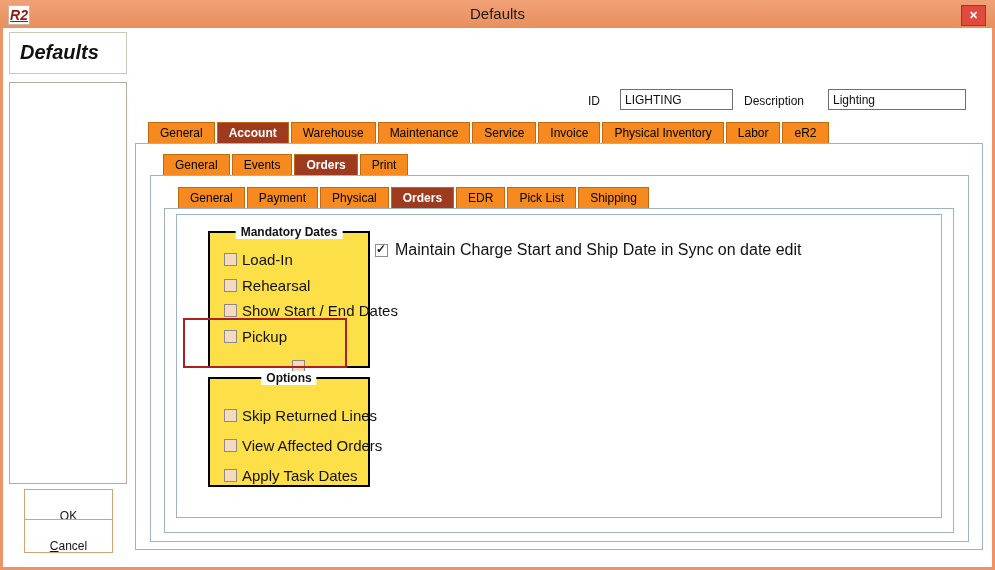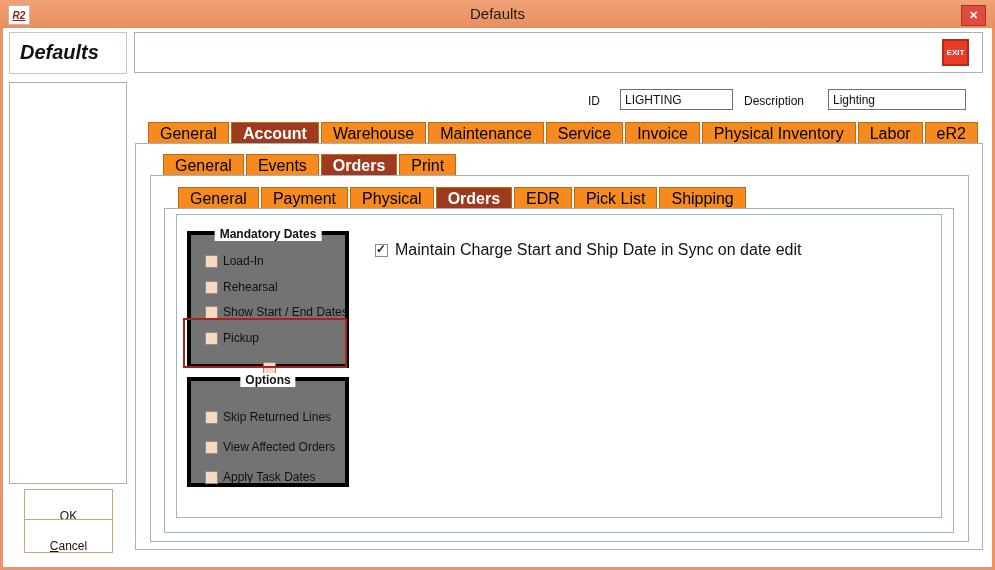--- a/index.html
+++ b/index.html
@@ -1,20 +1,20 @@
 <!DOCTYPE html>
 <html style="--titlebar: #ec9465; --tab-orange: #f68a1e; --tab-selected: #9e3a1d; --highlight: #b01f1f; --exit-red: #ea3a28; --close-red: #e14b3f;"><head>
 <meta charset="utf-8">
 <style>
   html,body{margin:0;padding:0;}
   body{width:995px;height:570px;font-family:"Liberation Sans",sans-serif;background:#fff;overflow:hidden;}
   .window{position:relative;width:995px;height:570px;background:var(--titlebar,#ec9465);}
   .titlebar{position:absolute;left:0;top:0;width:995px;height:28px;background:linear-gradient(#f0a176,#e98f5e);}
   .titlebar-title{position:absolute;left:0;right:0;top:0;height:28px;line-height:28px;text-align:center;font-size:15px;color:#211a12;}
-  .app-icon{position:absolute;left:8px;top:5px;width:20px;height:18px;background:#fff;border:1px solid #c9b7a8;display:flex;align-items:center;justify-content:center;font-size:10px;font-weight:bold;font-style:italic;color:#8b1a10;text-decoration:underline;}
+  .app-icon{position:absolute;left:8px;top:5px;width:20px;height:18px;background:#fff;border:1px solid #c9b7a8;display:flex;align-items:center;justify-content:center;font-size:14px;font-weight:bold;font-style:italic;color:#8b1a10;text-decoration:underline;}
   .close-btn{position:absolute;right:9px;top:5px;width:23px;height:19px;background:var(--close-red,#e14b3f);border:1px solid #a93224;color:#fff;font-size:11px;font-weight:bold;display:flex;align-items:center;justify-content:center;cursor:default;}
   .win-body{position:absolute;left:3px;top:28px;width:989px;height:539px;background:#fff;}
 
   
   .left-title-box{position:absolute;left:6px;top:4px;width:118px;height:42px;border:1px solid #cfc6ba;box-sizing:border-box;}
   .left-title{margin:8px 0 0 10px;font-size:20px;font-weight:bold;font-style:italic;color:#111;}
   .left-listbox{position:absolute;left:6px;top:54px;width:118px;height:402px;border:1px solid #b5ab9f;box-sizing:border-box;background:#fff;}
   .btn{position:absolute;width:89px;height:23px;background:#fff;border:1px solid #d2a377;font-size:12px;font-family:"Liberation Sans",sans-serif;padding:16px;box-sizing:border-box;cursor:default;}
   .btn .lbl{display:block;line-height:20px;text-align:center;color:#111;}
   .btn .lbl::first-letter{text-decoration:underline;}
@@ -34,33 +34,33 @@
   
   .panel{position:absolute;border:1px solid #9fb3c6;background:#fff;box-sizing:border-box;}
   #panel1{left:132px;top:115px;width:848px;height:407px;}
   #panel2{left:147px;top:147px;width:819px;height:367px;}
   #panel3{left:161px;top:180px;width:790px;height:325px;}
   #content-box{left:173px;top:186px;width:766px;height:304px;}
   .tabstrip{position:absolute;display:flex;z-index:3;}
   #tabs1{left:145px;top:94px;}
   #tabs2{left:160px;top:126px;}
   #tabs3{left:175px;top:159px;}
-  .tab{height:21px;line-height:21px;padding:0 11px;background:var(--tab-orange,#f68a1e);border:1px solid #c06a10;border-bottom:none;margin-right:2px;font-size:16px;color:#000;box-sizing:border-box;cursor:default;white-space:nowrap;}
+  .tab{height:21px;line-height:21px;padding:0 11px;background:var(--tab-orange,#f68a1e);border:1px solid #c06a10;border-bottom:none;margin-right:2px;font-size:12px;color:#000;box-sizing:border-box;cursor:default;white-space:nowrap;}
   .tab.selected{background:var(--tab-selected,#9e3a1d);color:#fff;font-weight:bold;}
 
   
-  .groupbox{position:absolute;border:4px solid #000000;background:#737373;box-sizing:border-box;}
+  .groupbox{position:absolute;border:2px solid #000000;background:#fde047;box-sizing:border-box;margin-left:21px;}
   #group-mandatory{left:184px;top:203px;width:162px;height:137px;}
   #group-options{left:184px;top:349px;width:162px;height:110px;}
   .group-label{position:absolute;top:-8px;left:50%;transform:translateX(-50%);background:#fff;padding:0 5px;font-weight:bold;font-size:12px;white-space:nowrap;color:#111;}
   .check-row{position:absolute;display:flex;align-items:center;gap:5px;height:14px;white-space:nowrap;}
   .checkbox{width:11px;height:11px;background:#f7d9bd;border:1px solid #8b8b8b;display:inline-block;position:relative;box-sizing:content-box;flex:0 0 auto;}
   .checkbox.checked{background:#fff;}
   .checkbox.checked::after{content:"✓";position:absolute;left:0px;top:-3px;font-size:12px;font-weight:bold;color:#1a1a1a;}
-  .check-label{font-size:12px;color:#111;}
+  .check-label{font-size:15px;color:#111;}
   #sync-row{position:absolute;left:372px;top:215px;display:flex;align-items:center;gap:7px;}
   #sync-row .check-label{font-size:16px;}
 
   .highlight-rect{position:absolute;left:180px;top:290px;width:164px;height:50px;border:2px solid var(--highlight,#b01f1f);box-sizing:border-box;z-index:5;pointer-events:none;}
 </style>
 </head>
 <body>
 
 <div class="window">
   <div class="titlebar">
@@ -75,23 +75,20 @@
       <div class="left-title">Defaults</div>
     </div>
     <div class="left-listbox"></div>
     <button class="btn" id="ok-btn">
         <span class="lbl">OK</span>
       </button>
     <button class="btn" id="cancel-btn">
         <span class="lbl">Cancel</span>
       </button>
 
-    <div class="top-strip">
-      <div class="exit-btn">EXIT</div>
-    </div>
     <span class="field-label" id="id-label">ID</span>
     <input class="field" id="id-field" value="LIGHTING" style="">
     <span class="field-label" id="desc-label">Description</span>
     <input class="field" id="desc-field" value="Lighting" style="">
 
     <div class="panel" id="panel1"></div>
     <div class="panel" id="panel2"></div>
     <div class="panel" id="panel3"></div>
     <div class="panel" id="content-box"></div>
 

